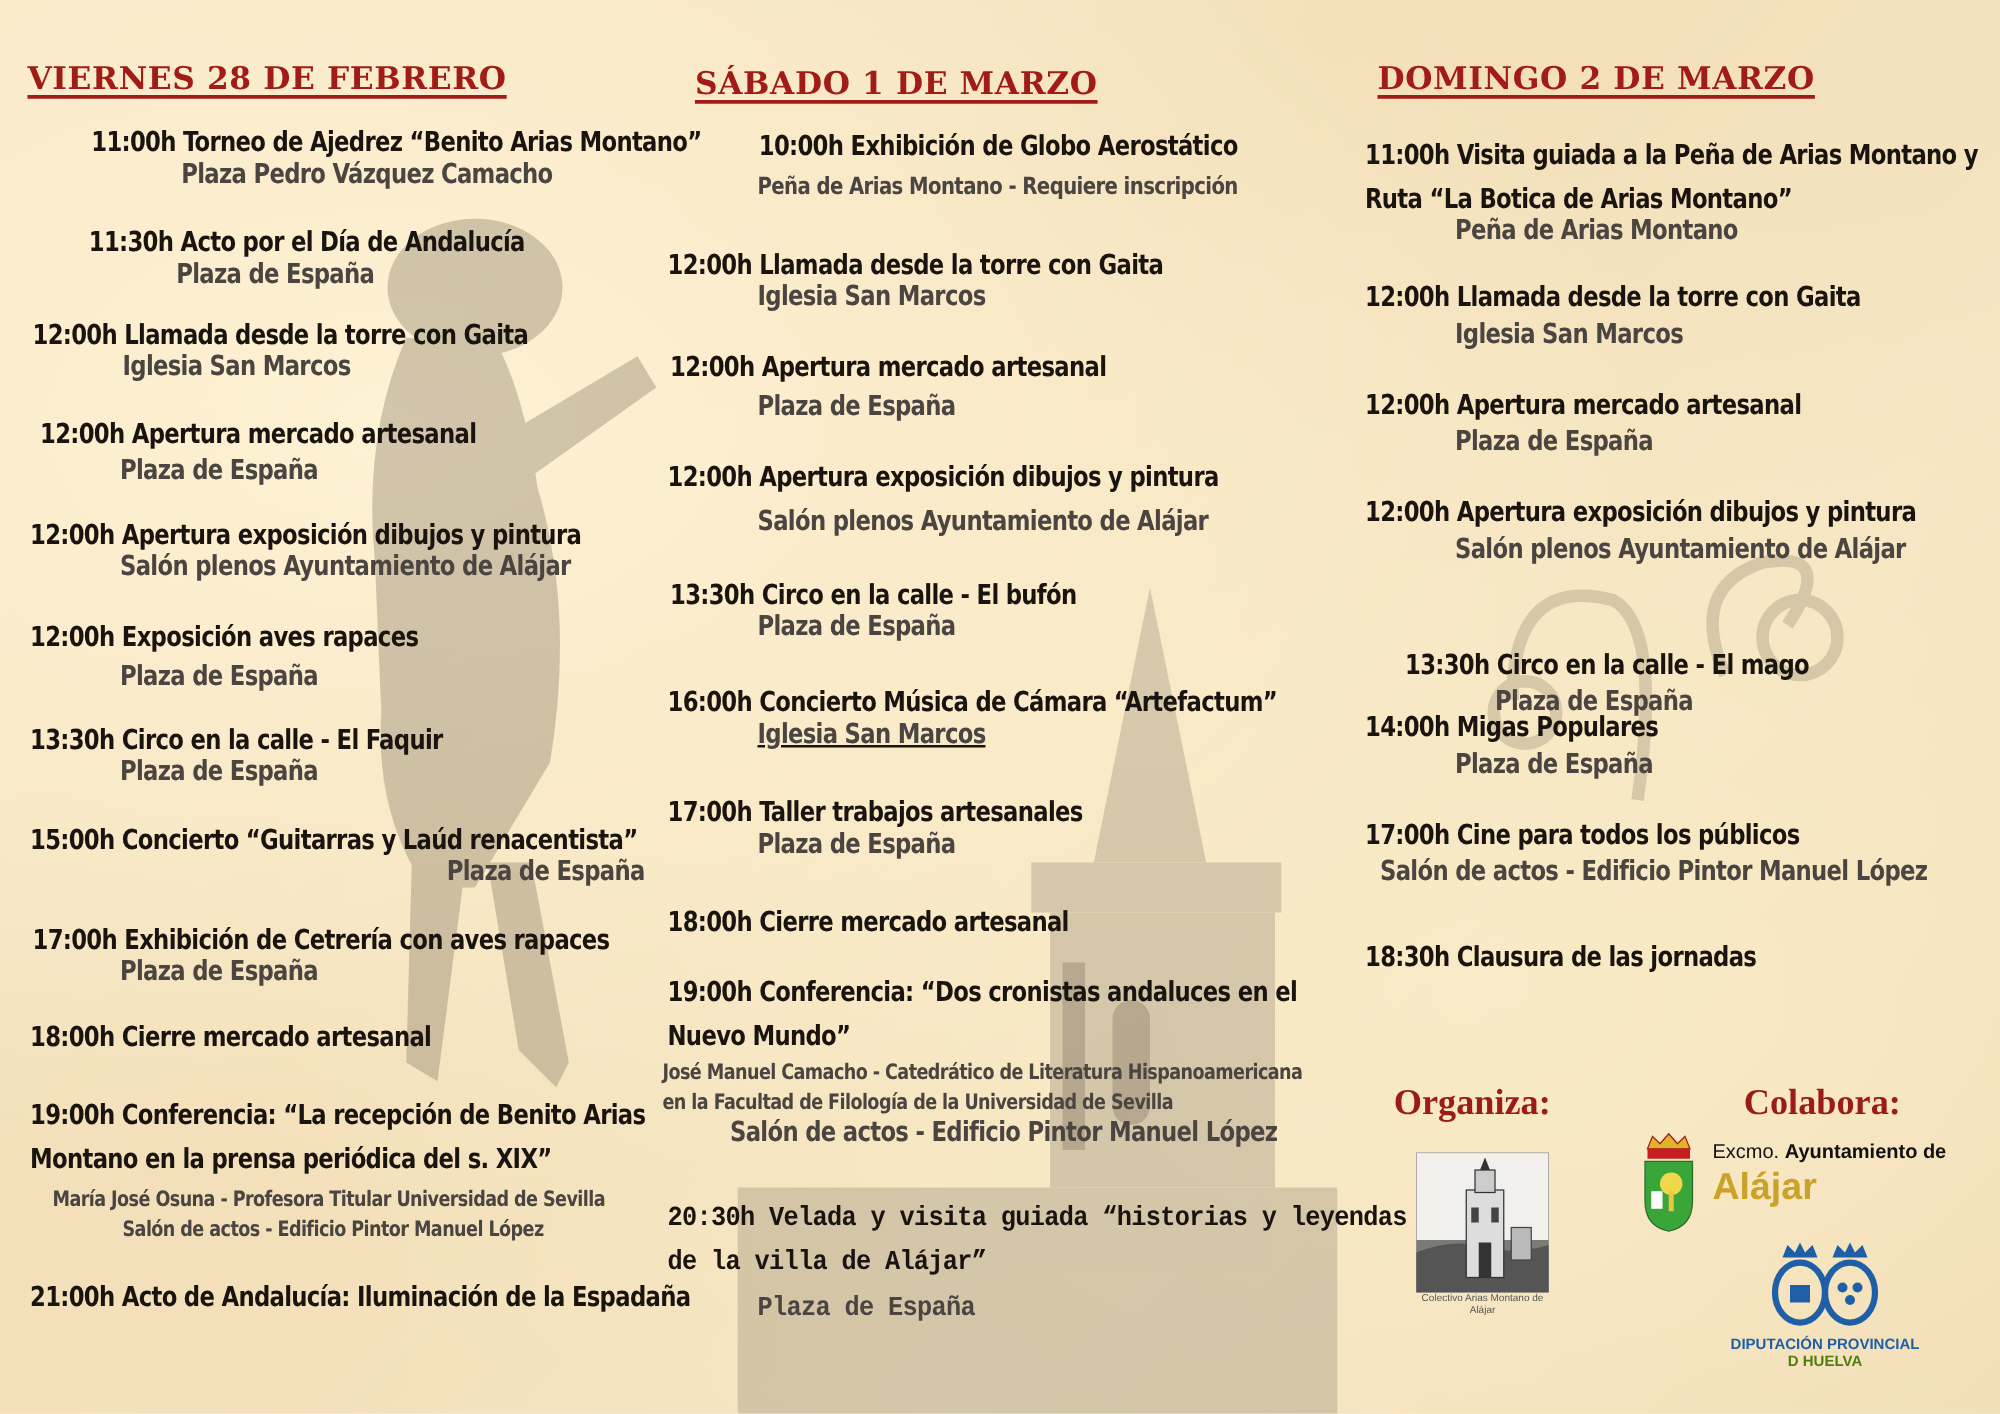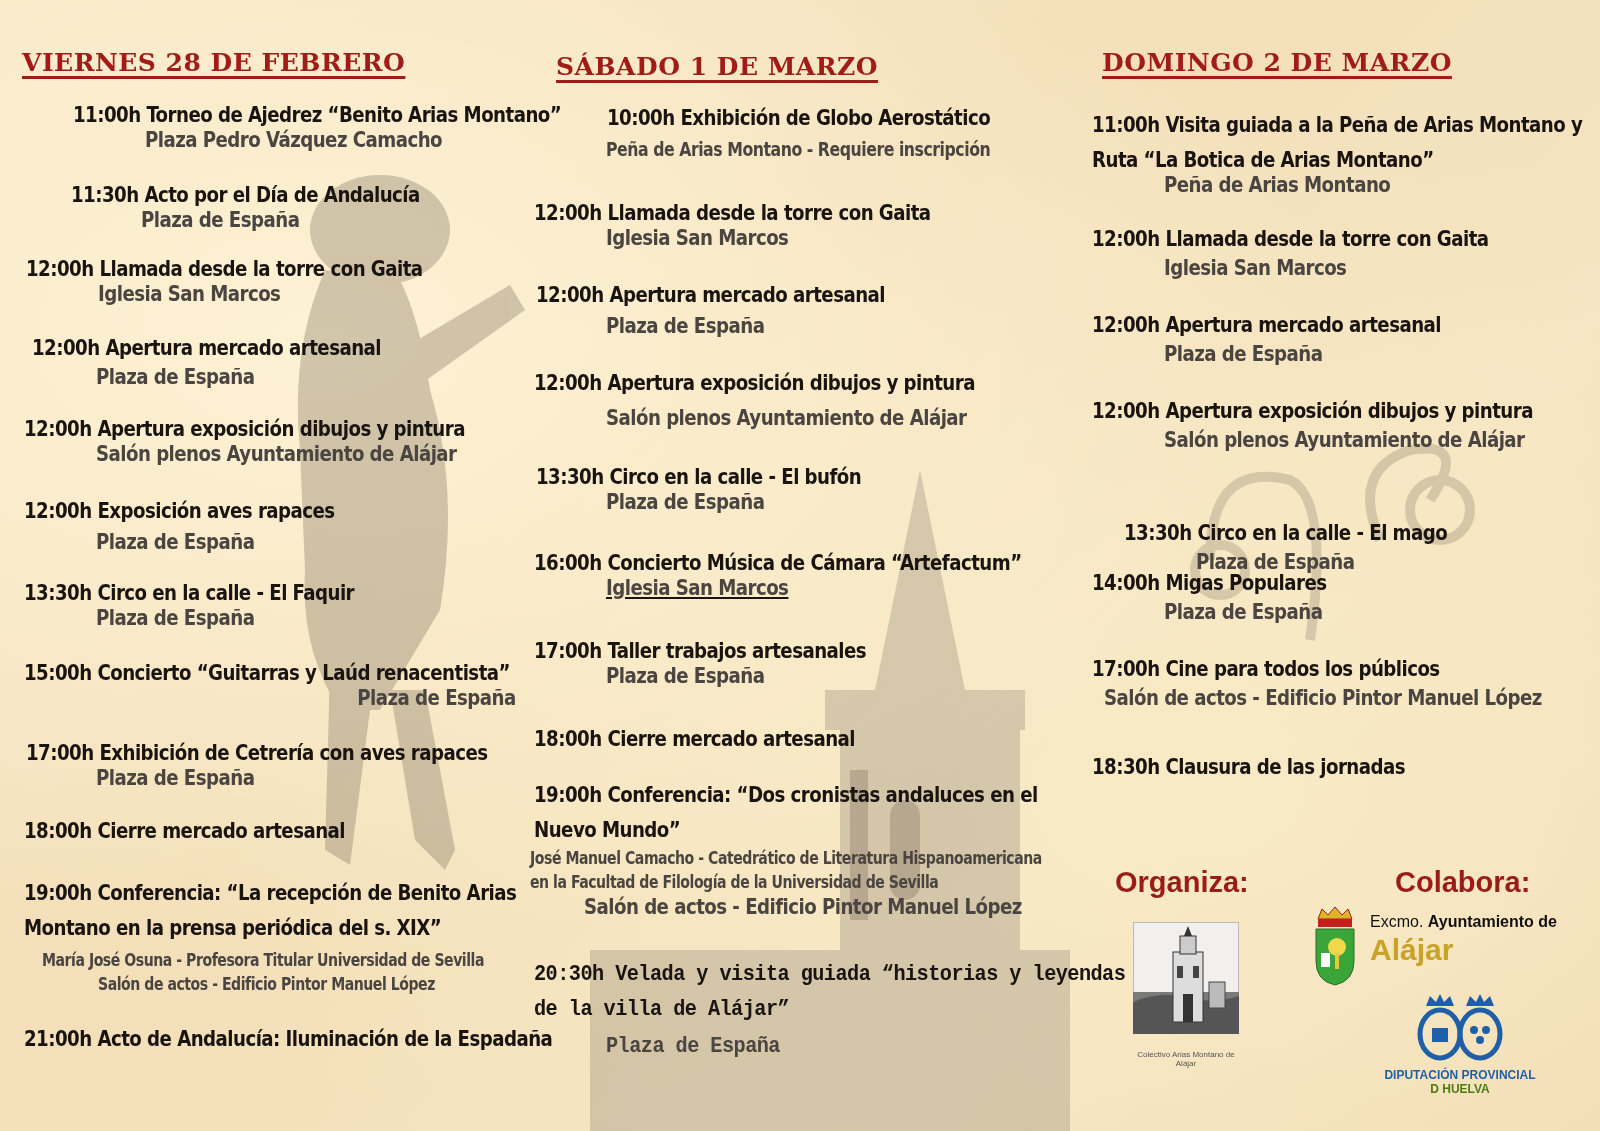--- a/index.html
+++ b/index.html
@@ -16,21 +16,21 @@
   .day-title{
     position:absolute;color:#a11c17;font-family:"DejaVu Serif",serif;
     font-weight:bold;font-size:25px;letter-spacing:0.5px;
     text-decoration:underline;text-decoration-thickness:3px;text-underline-offset:5px;
     font-variant:small-caps;
   }
   .ev{position:absolute;white-space:nowrap;}
   .ev .t{font-weight:bold;font-size:22px;letter-spacing:-0.6px;transform:scaleX(0.92);transform-origin:left;display:inline-block;}
   .ev .l{display:block;color:#4a4540;font-weight:bold;font-size:22px;letter-spacing:-0.6px;transform:scaleX(0.92);transform-origin:left;}
   .ev .s{display:block;color:#4a4540;font-weight:bold;font-size:17px;letter-spacing:-0.5px;transform:scaleX(0.92);transform-origin:left;}
-  .org-title{position:absolute;color:#9a1c17;font-family:Liberation Sans, sans-serif;font-weight:bold;font-size:29px;}
+  .org-title{position:absolute;color:#9a1c17;font-family:Liberation Serif, serif;font-weight:bold;font-size:29px;}
   .logo-box{position:absolute;}
   .caption{font-family:"Liberation Sans",sans-serif;font-size:10px;color:#555;}
 </style>
 </head>
 <body>
 
 <svg class="wm" style="left:230px;top:150px;" width="300" height="760" viewBox="0 0 300 760">
   <g fill="#8a7d68" opacity="0.38">
     <ellipse cx="150" cy="80" rx="70" ry="55"></ellipse>
     <path d="M95 120 Q60 200 70 300 L75 420 Q70 500 110 560 L150 560 L210 460 Q230 340 200 240 Q190 170 170 130 Z"></path>
@@ -211,21 +211,21 @@
       <rect x="0" y="70" width="106" height="42" fill="#7a7a78"></rect>
       <path d="M0 80 Q30 68 55 76 Q80 82 106 74 L106 112 L0 112 Z" fill="#555"></path>
       <rect x="40" y="30" width="30" height="70" fill="#ddd" stroke="#333"></rect>
       <rect x="47" y="14" width="16" height="18" fill="#ccc" stroke="#333"></rect>
       <path d="M55 4 L51 14 L59 14 Z" fill="#333"></path>
       <rect x="50" y="72" width="10" height="28" fill="#333"></rect>
       <rect x="44" y="44" width="6" height="12" fill="#444"></rect>
       <rect x="60" y="44" width="6" height="12" fill="#444"></rect>
       <rect x="76" y="60" width="16" height="26" fill="#bbb" stroke="#444"></rect>
     </svg>
-    <div class="caption" style="margin-top:16px;font-size:8px;">Colectivo Arias Montano de Alájar</div>
+    <div class="caption" style="margin-top:0;font-size:8px;">Colectivo Arias Montano de Alájar</div>
   </div>
 
   <div class="logo-box" style="left:1312px;top:905px;width:280px;height:85px;">
     <svg width="46" height="82" viewBox="0 0 46 82" style="position:absolute;left:0;top:0;">
       <path d="M6 14 L10 4 L16 10 L23 2 L30 10 L36 4 L40 14 Z" fill="#e0b42a" stroke="#a11c17" stroke-width="1"></path>
       <rect x="6" y="14" width="34" height="8" fill="#c41e1e"></rect>
       <path d="M4 24 L42 24 L42 56 Q42 76 23 80 Q4 76 4 56 Z" fill="#3aa63a" stroke="#2a6a2a" stroke-width="1"></path>
       <circle cx="25" cy="42" r="9" fill="#f0d84a"></circle>
       <rect x="23" y="48" width="4" height="16" fill="#e8c640"></rect>
       <rect x="9" y="48" width="9" height="14" fill="#fff"></rect>

